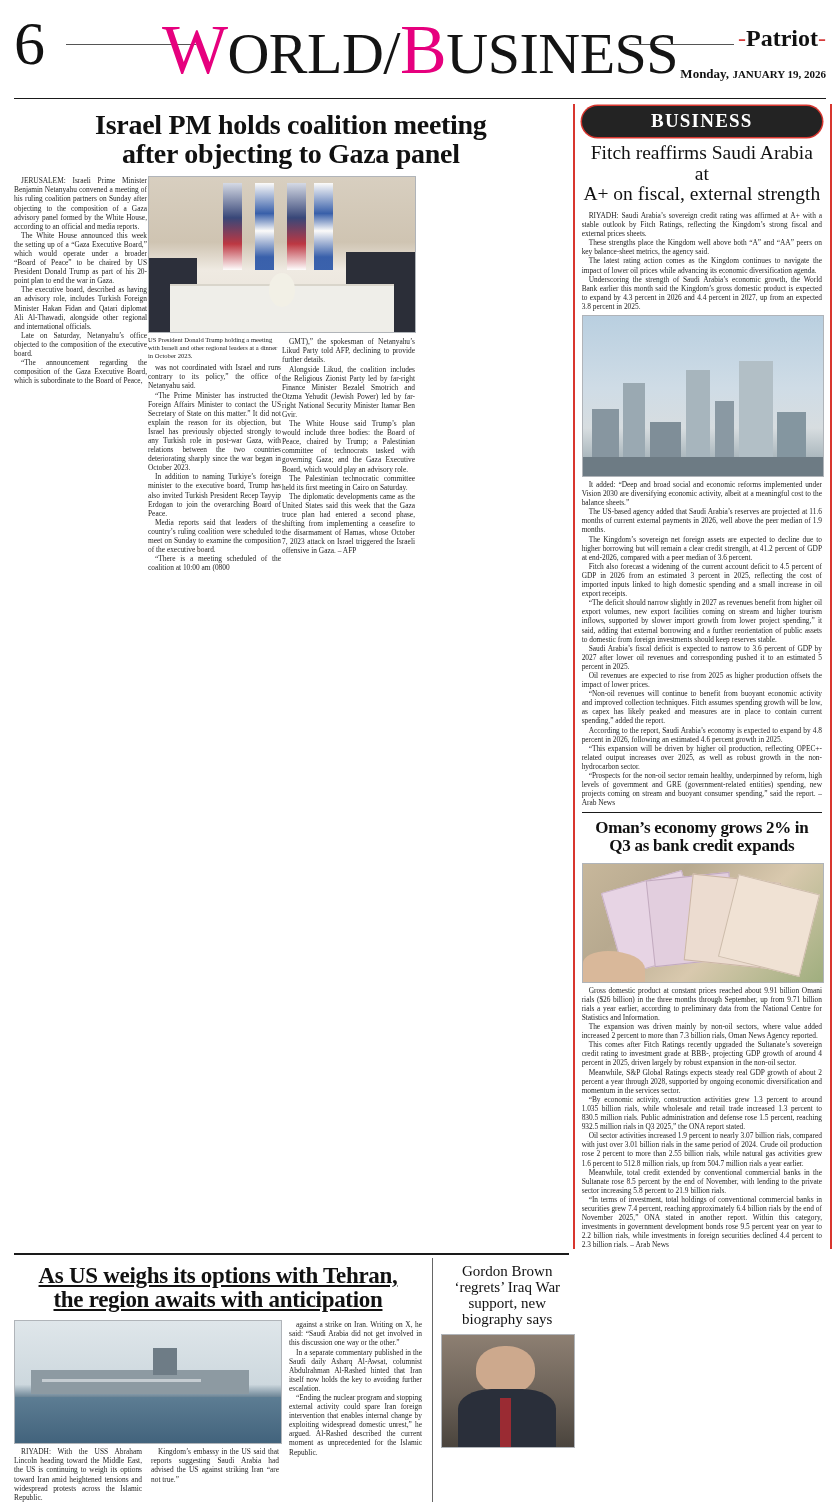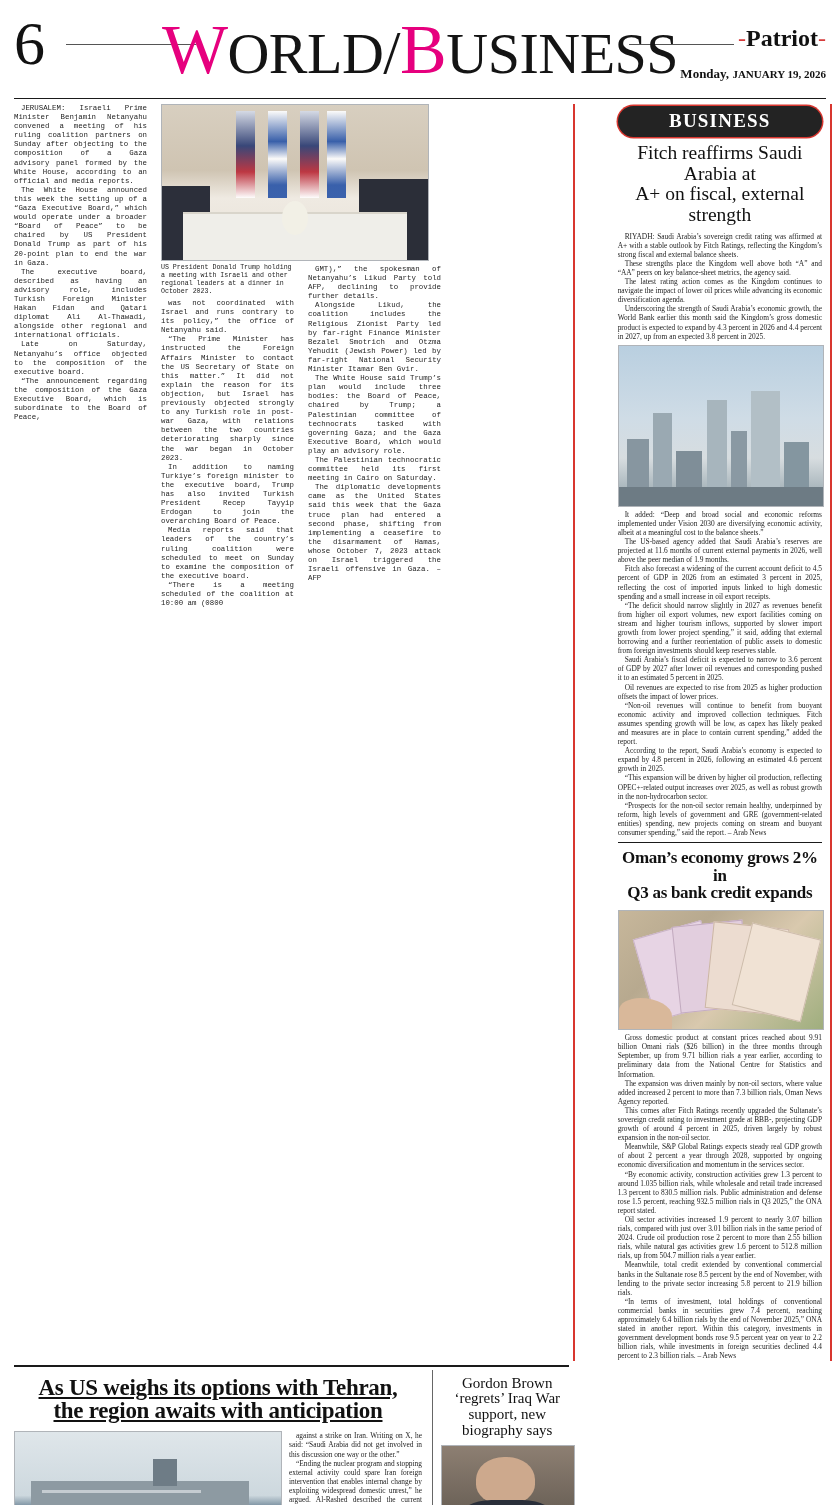--- a/index.html
+++ b/index.html
@@ -126,21 +126,25 @@
       <span class="small">JANUARY 19, 2026</span>
     </div>
   </div>
   <div class="mast-bottom-rule"></div>
 
   <div class="body-wrap">
 
     <div class="top-area">
 
       <div class="top-left">
-        <div style="display:flex;gap:14px;font-family:Liberation Mono, monospace;">
+        <h1 class="hl" style="font-size:28px;">
+          <span>Israel PM holds coalition meeting</span><br>
+          <span>after objecting to Gaza panel</span>
+        </h1>
+        <div style="display:flex;gap:1px;">
           <div style="width:133px;">
             <p class="t">JERUSALEM: Israeli Prime Minister Benjamin Netanyahu convened a meeting of his ruling coalition partners on Sunday after objecting to the composition of a Gaza advisory panel formed by the White House, according to an official and media reports.</p>
             <p class="t">The White House announced this week the setting up of a “Gaza Executive Board,” which would operate under a broader “Board of Peace” to be chaired by US President Donald Trump as part of his 20-point plan to end the war in Gaza.</p>
             <p class="t">The executive board, described as having an advisory role, includes Turkish Foreign Minister Hakan Fidan and Qatari diplomat Ali Al-Thawadi, alongside other regional and international officials.</p>
             <p class="t">Late on Saturday, Netanyahu’s office objected to the composition of the executive board.</p>
             <p class="t">“The announcement regarding the composition of the Gaza Executive Board, which is subordinate to the Board of Peace,</p>
           </div>
           <div style="width:133px;">
             <div class="photo" style="width:266px;height:155px;margin-bottom:3px;background:
               linear-gradient(180deg,#d8cfc0 0%,#cfc4b2 42%,#efeae2 60%,#e6e0d6 100%);">
@@ -168,46 +172,47 @@
             <p class="t">The White House said Trump’s plan would include three bodies: the Board of Peace, chaired by Trump; a Palestinian committee of technocrats tasked with governing Gaza; and the Gaza Executive Board, which would play an advisory role.</p>
             <p class="t">The Palestinian technocratic committee held its first meeting in Cairo on Saturday.</p>
             <p class="t">The diplomatic developments came as the United States said this week that the Gaza truce plan had entered a second phase, shifting from implementing a ceasefire to the disarmament of Hamas, whose October 7, 2023 attack on Israel triggered the Israeli offensive in Gaza. – AFP</p>
           </div>
         </div>
       </div>
 
       <div class="top-right" style="position:relative;">
         <div class="biz-rail" style="left:-5px;"></div>
         <div class="biz-rail" style="right:-6px;"></div>
-        <div style="padding:0 4px;margin-left:36px;">
+        <div style="padding:0 4px;">
           <div class="biz-badge">BUSINESS</div>
           <h2 class="hl2" style="font-size:19.5px;margin-top:2px;">
             <span>Fitch reaffirms Saudi Arabia at</span><br>
             <span>A+ on fiscal, external strength</span>
           </h2>
           <div>
-            <p class="t">RIYADH: Saudi Arabia’s sovereign credit rating was affirmed at A+ with a stable outlook by Fitch Ratings, reflecting the Kingdom’s strong fiscal and external balance sheets.</p>
+            <p class="t">RIYADH: Saudi Arabia’s sovereign credit rating was affirmed at A+ with a stable outlook by Fitch Ratings, reflecting the Kingdom’s strong fiscal and external prices sheets.</p>
             <p class="t">These strengths place the Kingdom well above both “A” and “AA” peers on key balance-sheet metrics, the agency said.</p>
             <p class="t">The latest rating action comes as the Kingdom continues to navigate the impact of lower oil prices while advancing its economic diversification agenda.</p>
             <p class="t">Underscoring the strength of Saudi Arabia’s economic growth, the World Bank earlier this month said the Kingdom’s gross domestic product is expected to expand by 4.3 percent in 2026 and 4.4 percent in 2027, up from an expected 3.8 percent in 2025.</p>
           </div>
           <div class="photo" style="width:100%;height:160px;margin:4px 0 3px 0;background:
             linear-gradient(180deg,#b9cfe0 0%,#cfdce6 45%,#d7dde0 70%,#8fa0a8 100%);">
             <div style="position:absolute;left:4%;bottom:0;width:11%;height:42%;background:#8796a0;"></div>
             <div style="position:absolute;left:17%;bottom:0;width:9%;height:58%;background:#9aa9b2;"></div>
             <div style="position:absolute;left:28%;bottom:0;width:13%;height:34%;background:#7f8e98;"></div>
             <div style="position:absolute;left:43%;bottom:0;width:10%;height:66%;background:#a7b5bd;"></div>
             <div style="position:absolute;left:55%;bottom:0;width:8%;height:47%;background:#8a99a3;"></div>
             <div style="position:absolute;left:65%;bottom:0;width:14%;height:72%;background:#b2bfc6;"></div>
             <div style="position:absolute;left:81%;bottom:0;width:12%;height:40%;background:#8496a0;"></div>
             <div style="position:absolute;left:0;bottom:0;width:100%;height:12%;background:#6d7b84;"></div>
           </div>
           <div>
             <p class="t">It added: “Deep and broad social and economic reforms implemented under Vision 2030 are diversifying economic activity, albeit at a meaningful cost to the balance sheets.”</p>
             <p class="t">The US-based agency added that Saudi Arabia’s reserves are projected at 11.6 months of current external payments in 2026, well above the peer median of 1.9 months.</p>
+            <p class="t">The Kingdom’s sovereign net foreign assets are expected to decline due to higher borrowing but will remain a clear credit strength, at 41.2 percent of GDP at end-2026, compared with a peer median of 3.6 percent.</p>
             <p class="t">Fitch also forecast a widening of the current account deficit to 4.5 percent of GDP in 2026 from an estimated 3 percent in 2025, reflecting the cost of imported inputs linked to high domestic spending and a small increase in oil export receipts.</p>
             <p class="t">“The deficit should narrow slightly in 2027 as revenues benefit from higher oil export volumes, new export facilities coming on stream and higher tourism inflows, supported by slower import growth from lower project spending,” it said, adding that external borrowing and a further reorientation of public assets to domestic from foreign investments should keep reserves stable.</p>
             <p class="t">Saudi Arabia’s fiscal deficit is expected to narrow to 3.6 percent of GDP by 2027 after lower oil revenues and corresponding pushed it to an estimated 5 percent in 2025.</p>
             <p class="t">Oil revenues are expected to rise from 2025 as higher production offsets the impact of lower prices.</p>
             <p class="t">“Non-oil revenues will continue to benefit from buoyant economic activity and improved collection techniques. Fitch assumes spending growth will be low, as capex has likely peaked and measures are in place to contain current spending,” added the report.</p>
             <p class="t">According to the report, Saudi Arabia’s economy is expected to expand by 4.8 percent in 2026, following an estimated 4.6 percent growth in 2025.</p>
             <p class="t">“This expansion will be driven by higher oil production, reflecting OPEC+-related output increases over 2025, as well as robust growth in the non-hydrocarbon sector.</p>
             <p class="t">“Prospects for the non-oil sector remain healthy, underpinned by reform, high levels of government and GRE (government-related entities) spending, new projects coming on stream and buoyant consumer spending,” said the report. – Arab News</p>
           </div>
 
@@ -265,20 +270,21 @@
 
               </div>
               <div style="width:128px;">
                 <p class="t">Kingdom’s embassy in the US said that reports suggesting Saudi Arabia had advised the US against striking Iran “are not true.”</p>
 
               </div>
             </div>
           </div>
           <div style="width:133px;">
             <p class="t">against a strike on Iran. Writing on X, he said: “Saudi Arabia did not get involved in this discussion one way or the other.”</p>
+            <p class="t">In a separate commentary published in the Saudi daily Asharq Al-Awsat, columnist Abdulrahman Al-Rashed hinted that Iran itself now holds the key to avoiding further escalation.</p>
             <p class="t">“Ending the nuclear program and stopping external activity could spare Iran foreign intervention that enables internal change by exploiting widespread domestic unrest,” he argued. Al-Rashed described the current moment as unprecedented for the Islamic Republic.</p>
 
           </div>
         </div>
       </div>
 
       <div class="mid-mid" style="border-left:0.8px solid #666;padding-left:8px;">
         <h2 class="hl2" style="font-size:15px;">
           <span>Gordon Brown</span><br>
           <span>‘regrets’ Iraq War</span><br>

